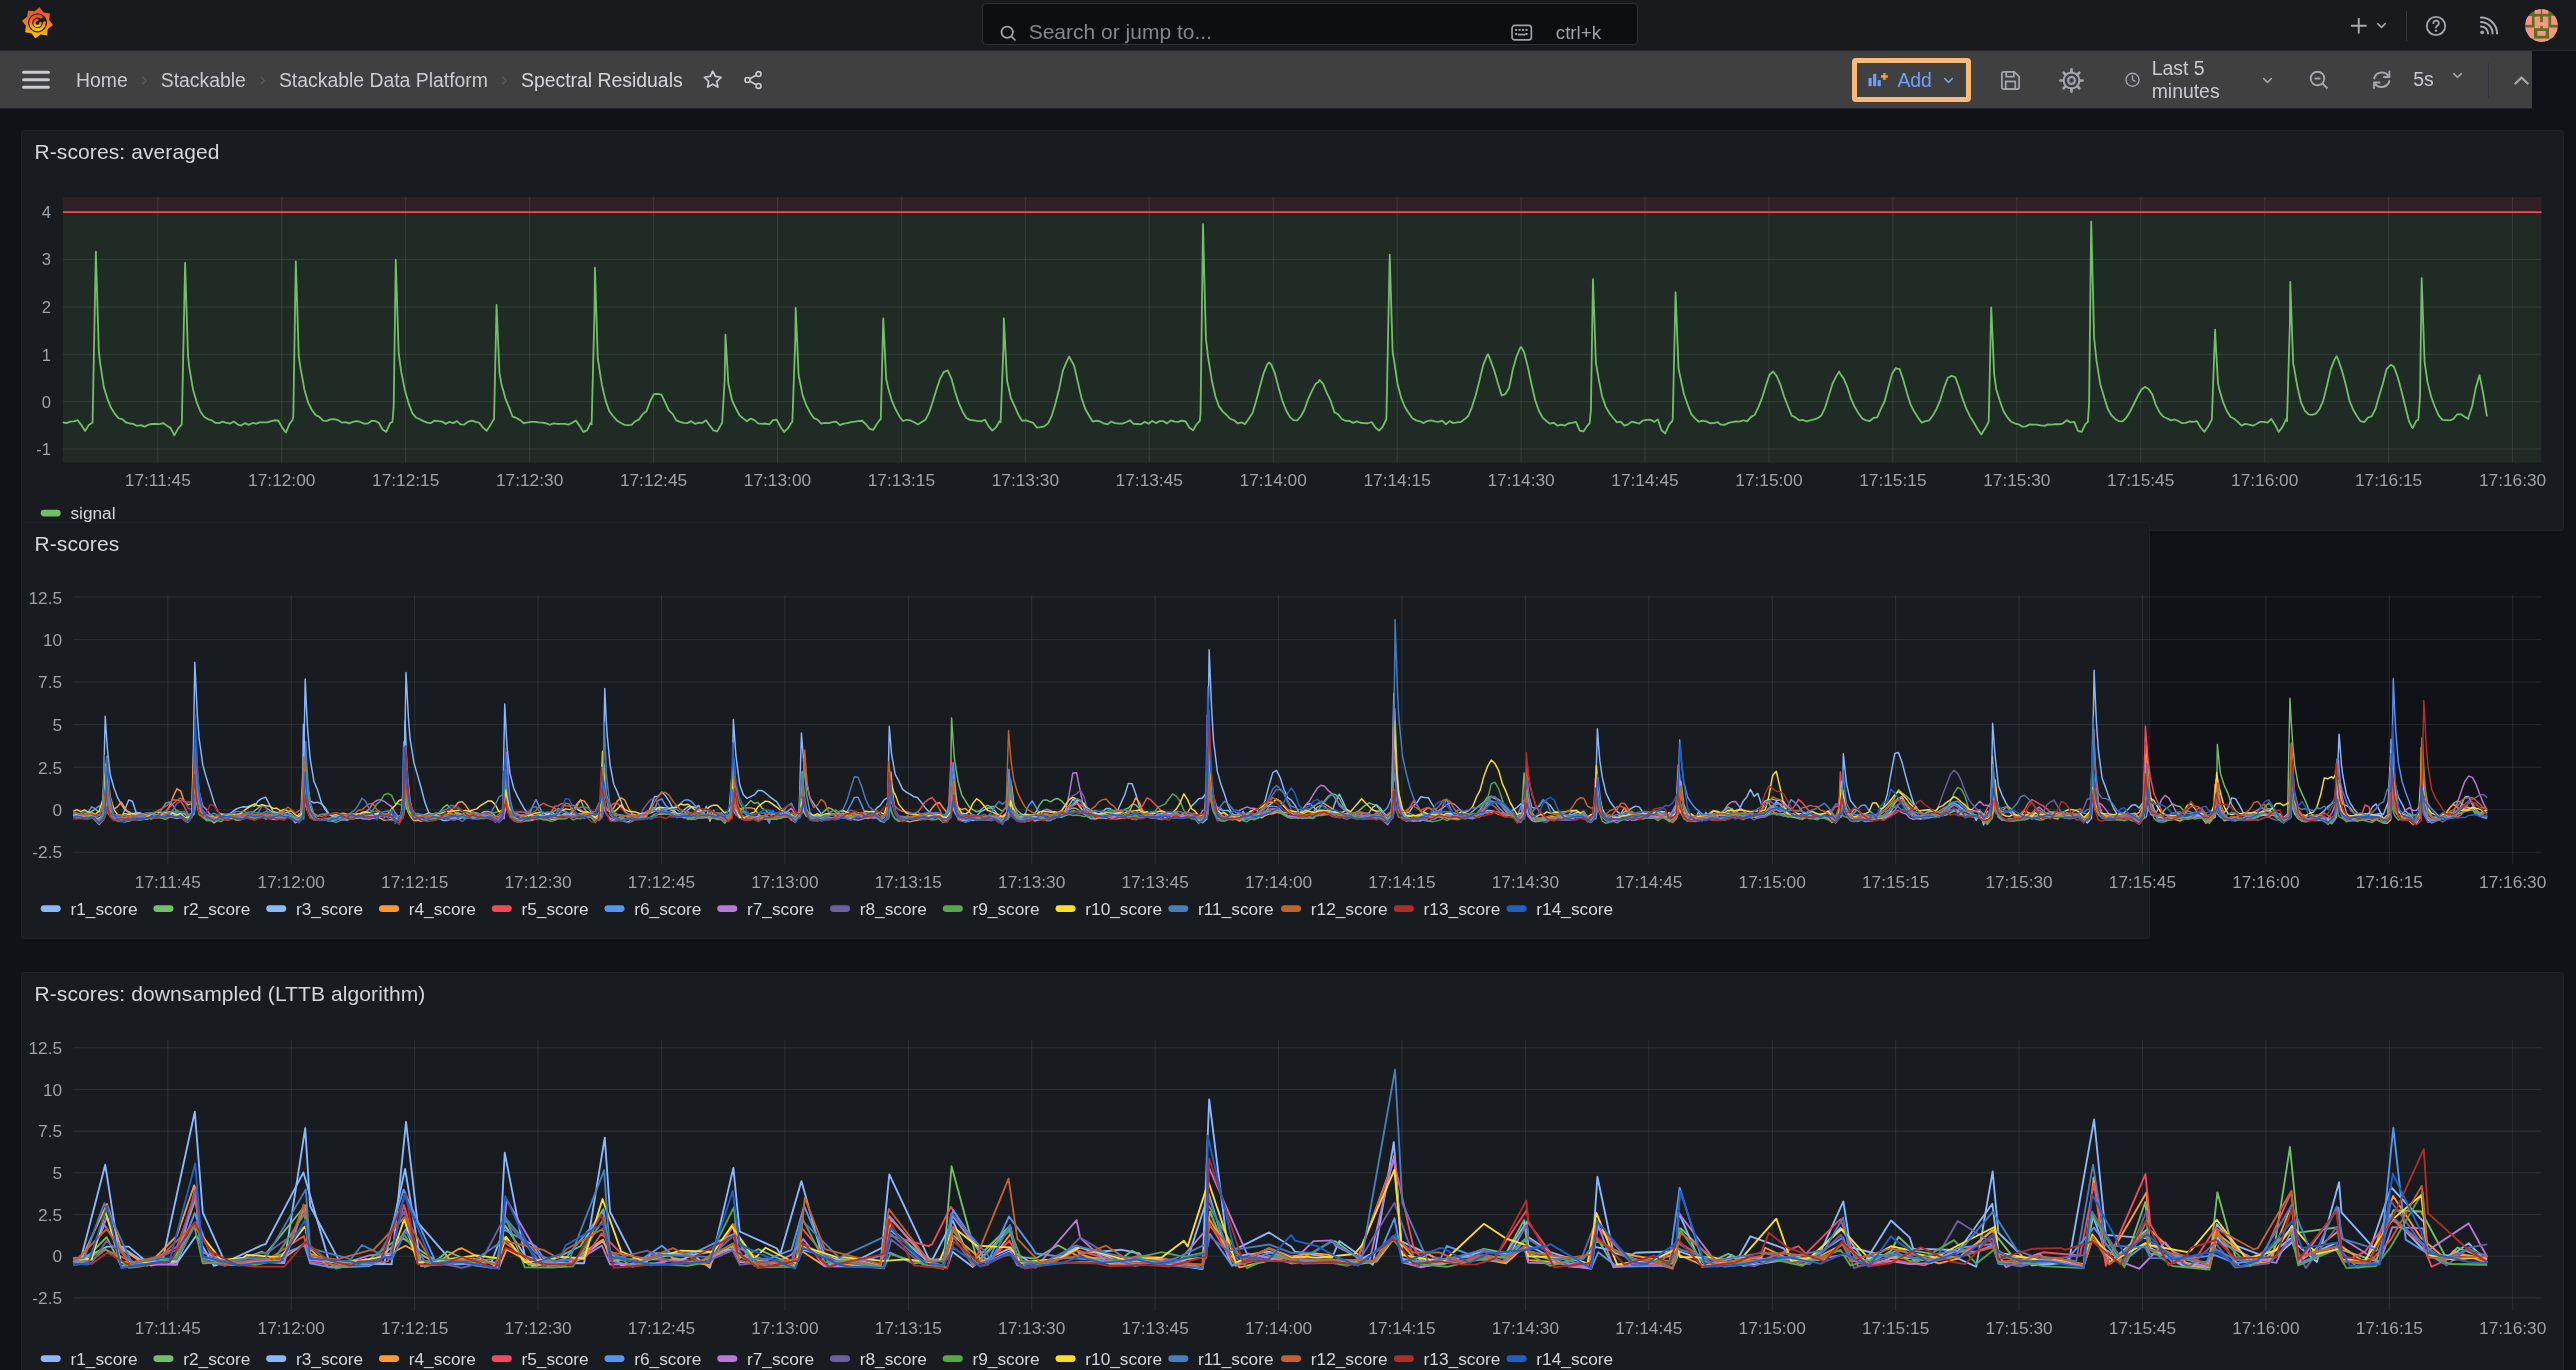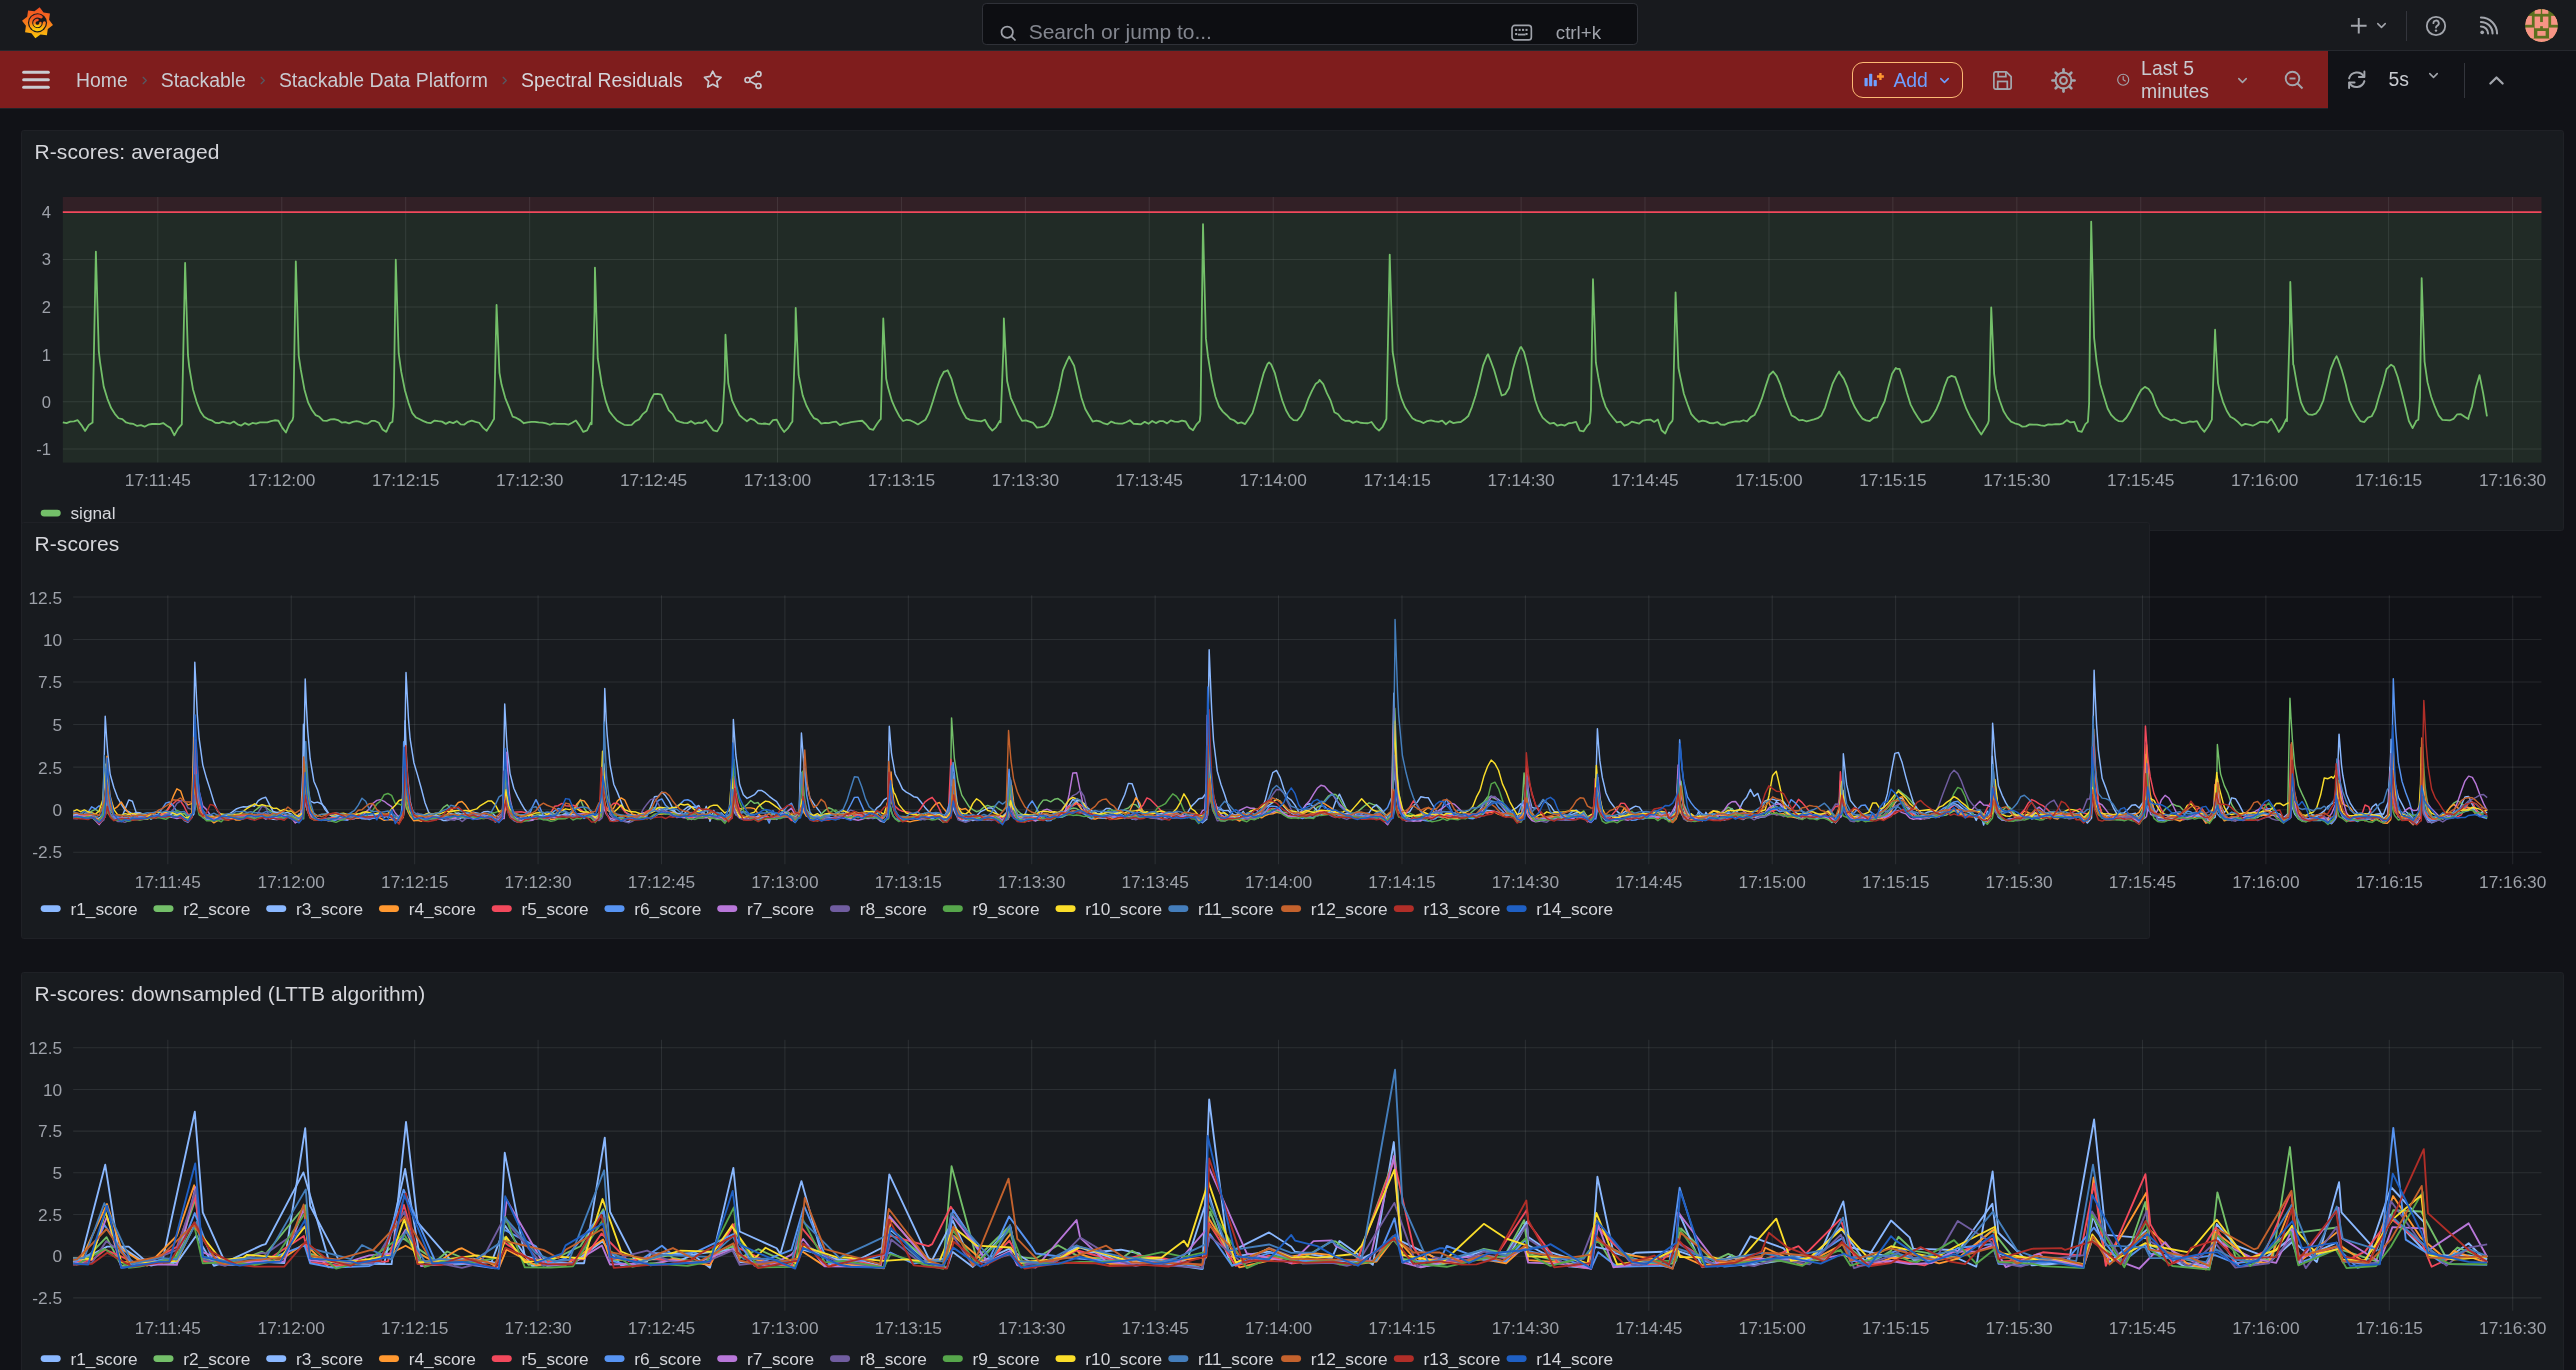--- a/index.html
+++ b/index.html
@@ -1,16 +1,16 @@
 <!DOCTYPE html>
 <html style="font-size:11px"><head><meta charset="utf-8"><style>
 * { margin:0; padding:0; box-sizing:border-box; }
 html,body { width:2576px; height:1371px; background:#111217; font-family:"Liberation Sans",sans-serif; overflow:hidden; }
 .nav { position:absolute; left:0; top:0; width:2576px; height:51px; background:#181a1e; border-bottom:1px solid #26282e; }
-.row2 { position:absolute; left:0; top:51px; width:2328px; height:58px; background:#7f1d1d; border-bottom:1px solid #202227;text-decoration:underline; }
+.row2 { position:absolute; left:0; top:51px; width:2532px; height:58px; background:#404040; border-bottom:1px solid #202227;text-decoration:underline; }
 .searchbox { position:absolute; left:982px; top:2.8px; width:656px; height:42px; background:#0d0e12; border:1px solid #2f3138; border-radius:4.2px; display:flex; align-items:flex-end; }
 .crumbs { position:absolute; left:76px; top:0; height:58px; display:flex; align-items:center; font-size:19.4px; color:#c9cbd1; }
 .panel { position:absolute; background:#181b1f; border:1px solid #1f2126; border-radius:2.8px; }
 .ptitle { position:absolute; left:12.5px; top:9px; font-size:21px; font-weight:500; color:#d5d6db; letter-spacing:0.1px; }
 svg text { font-family:"Liberation Sans",sans-serif; }
 </style></head>
 <body>
 <div class="nav">
   <svg width="33" height="35" viewBox="0 0 48 52" style="position:absolute;left:21px;top:5.5px">
 <defs>
@@ -127,21 +127,21 @@
           <g fill="none" stroke="#c9cbd1" stroke-width="1.8">
             <circle cx="18" cy="5.5" r="2.7"></circle>
             <circle cx="6" cy="12" r="2.7"></circle>
             <circle cx="18" cy="18.5" r="2.7"></circle>
             <path d="M8.4 10.7l7.2-3.9M8.4 13.3l7.2 3.9"></path>
           </g>
         </svg>
       </span>
   </div>
   <div style="position:absolute;left:1852px;top:0;height:58px;display:flex;align-items:center;color:#c9cbd1;font-size:19.4px">
-    <div style="display:flex;align-items:center;gap:9px;border:1px solid #fdba74;border-radius:11px;padding:5.5px 10.4px;color:#6e9fff">
+    <div style="display:flex;align-items:center;gap:9px;border:5px solid #fdba74;border-radius:4px;padding:5.5px 10.4px;color:#6e9fff">
         <svg width="21" height="18" viewBox="0 0 30 26">
           <g fill="#6e9fff">
             <rect x="2" y="10" width="4.6" height="12" rx="1"></rect>
             <rect x="8.6" y="4" width="4.6" height="18" rx="1"></rect>
             <rect x="15.2" y="13" width="4.6" height="9" rx="1"></rect>
           </g>
           <path d="M25 3v10M20 8h10" stroke="#ff9830" stroke-width="3.4"></path>
         </svg>
         <span>Add</span>
         <svg width="15" height="15" viewBox="0 0 24 24">

